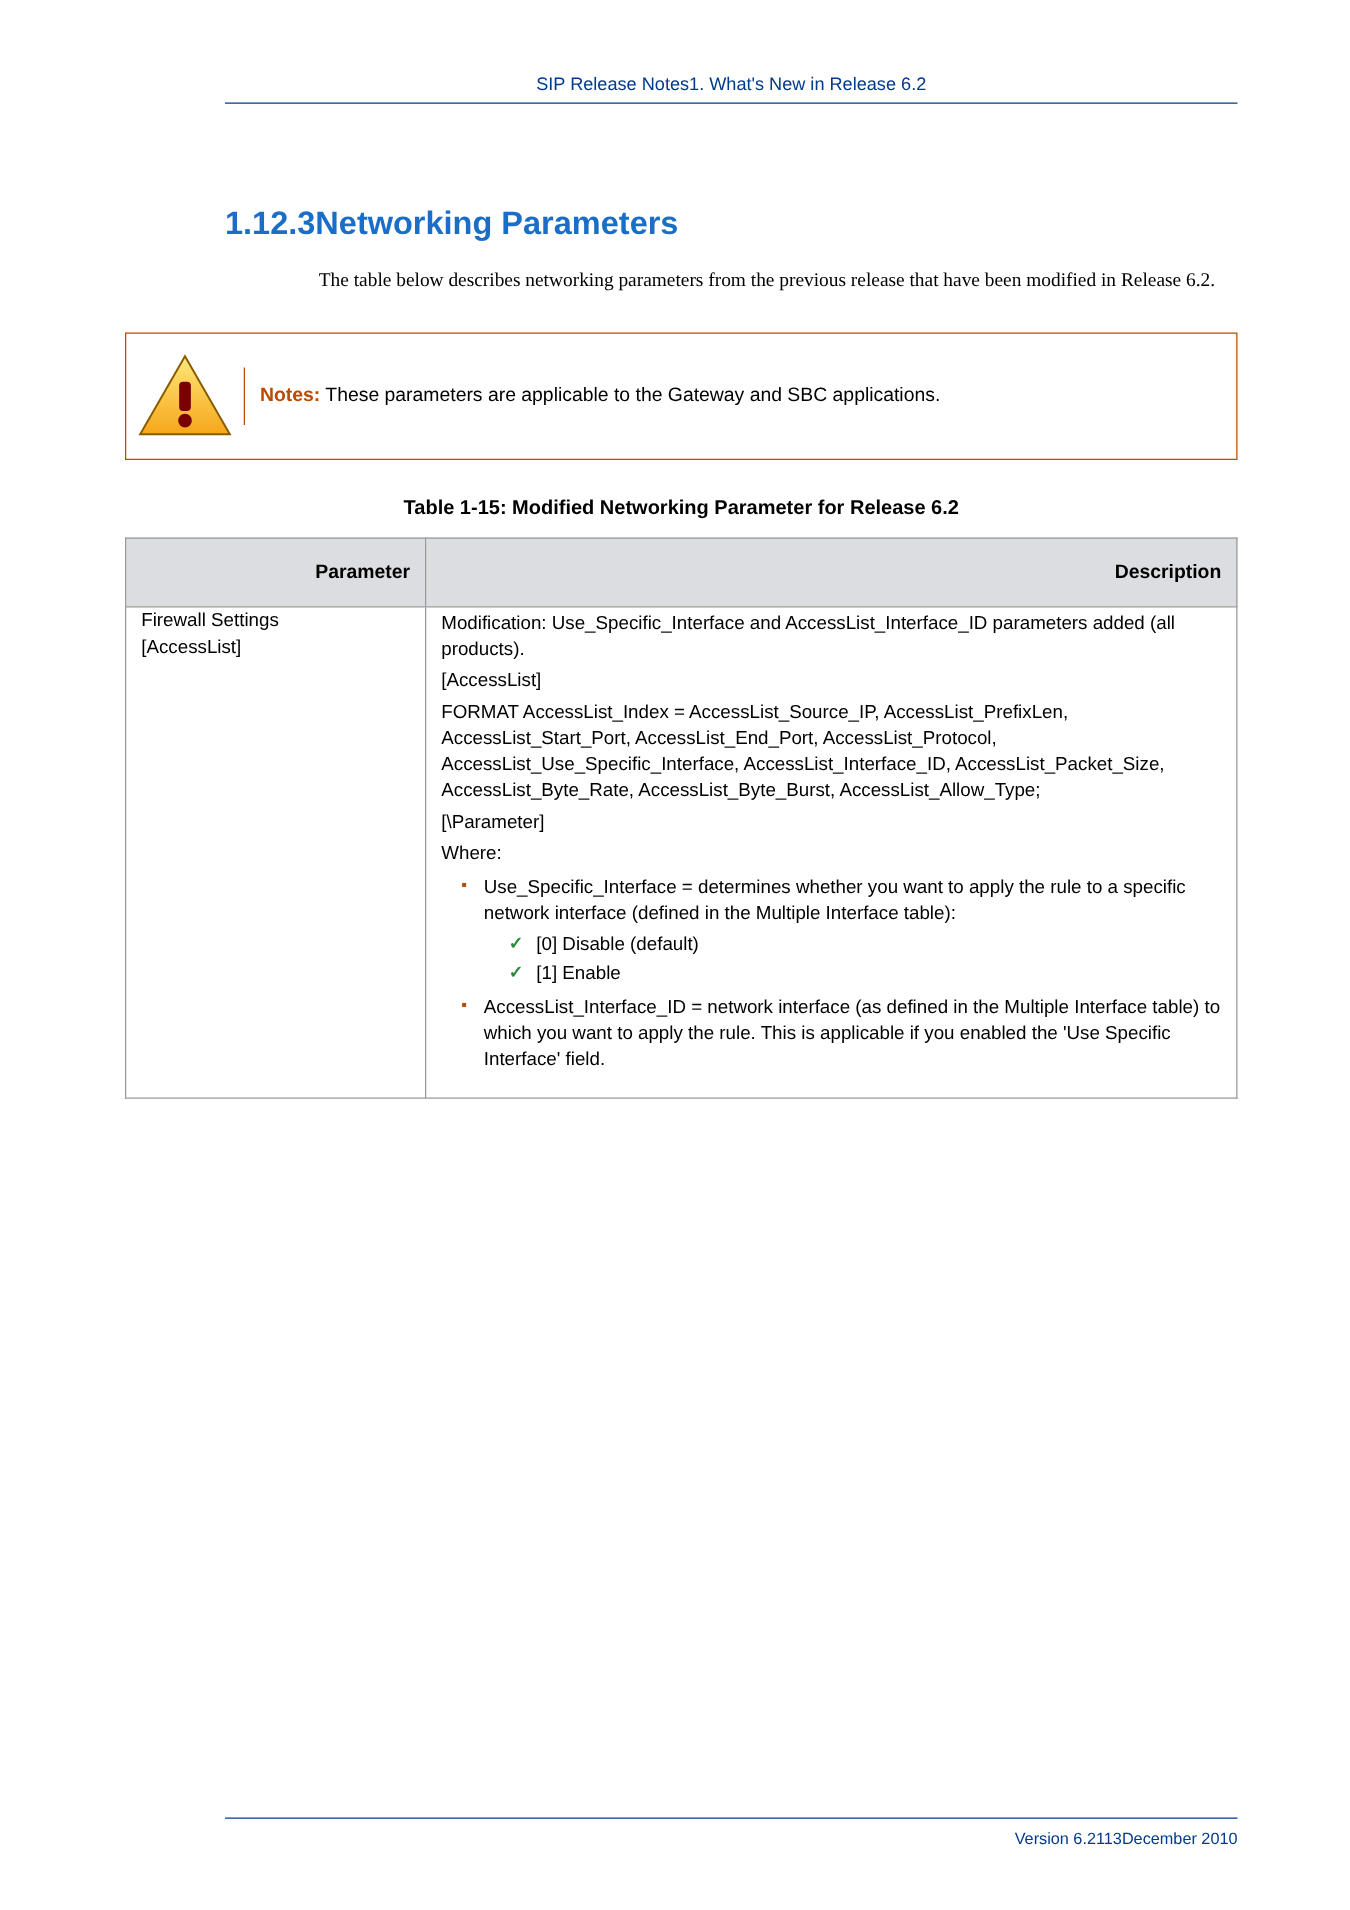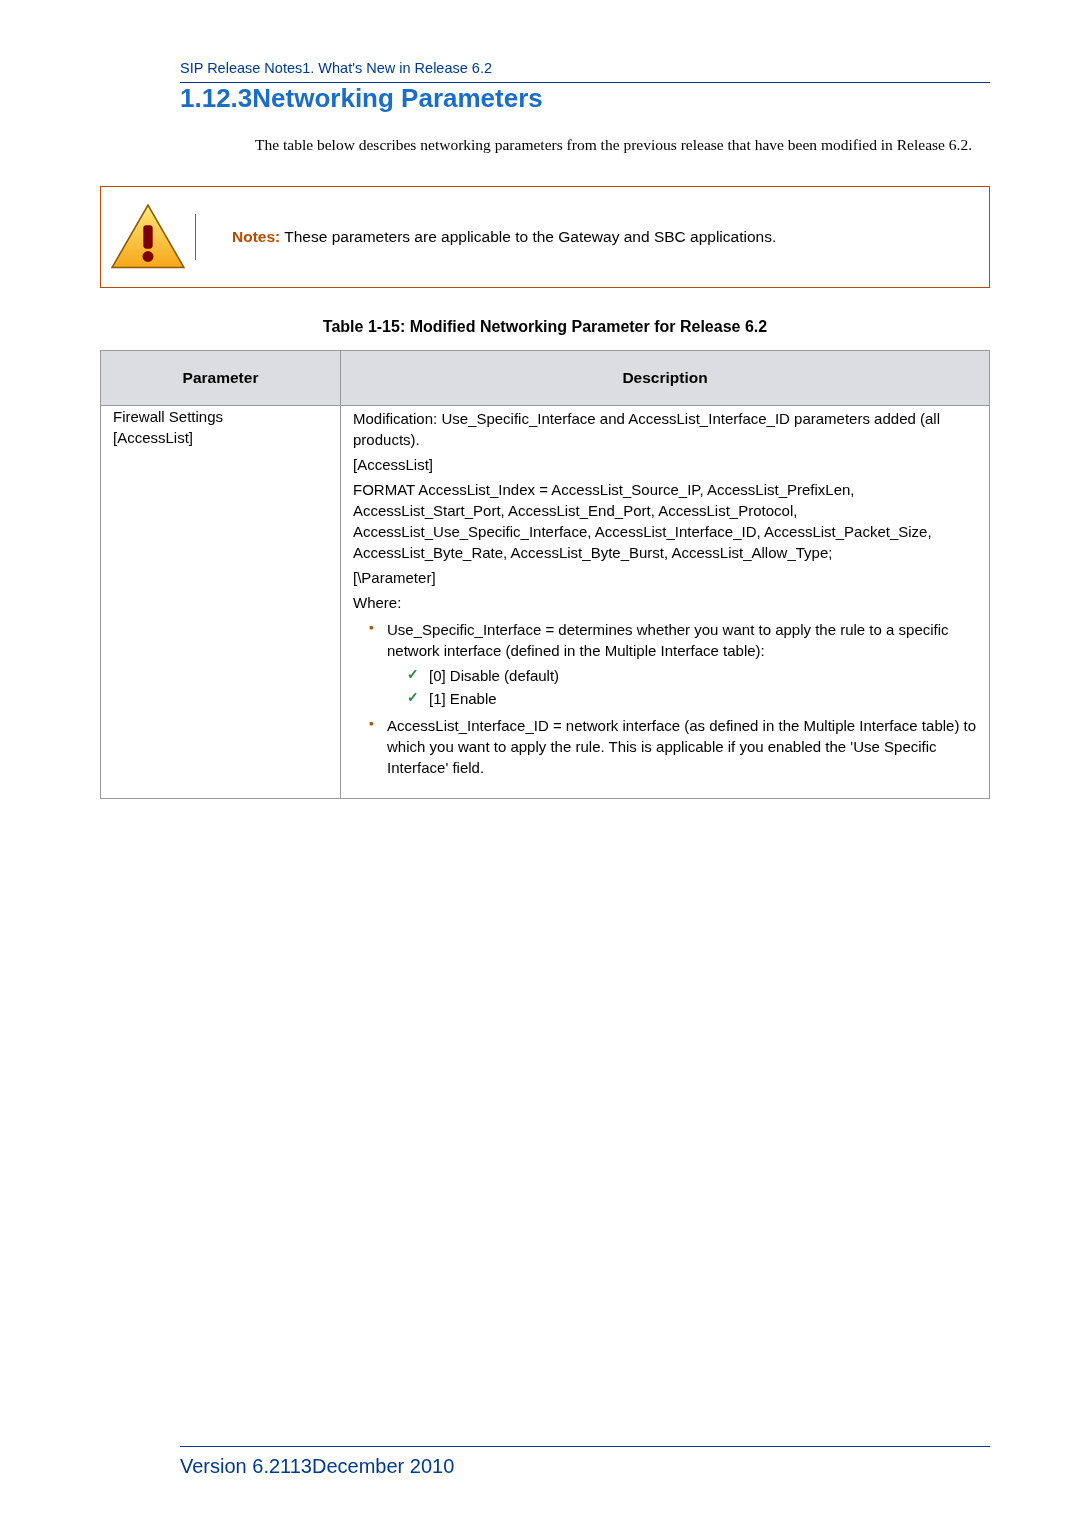--- a/index.html
+++ b/index.html
@@ -14,25 +14,26 @@
   box-sizing: border-box;
 }
 .page {
   padding: 60px 90px 40px 180px;
   box-sizing: border-box;
   height: 100%;
   position: relative;
 }
 .header-row {
   display: flex;
-  justify-content: flex-start;
+  justify-content: center;
   font-size: 14.5px;
   color: #003a8c;
   padding-bottom: 6px;
   border-bottom: 1.5px solid #003a8c;
+  margin-bottom: 80px;
 }
 .header-row span { }
 .section-heading {
   color: #1b6ec8;
   font-size: 26px;
   font-weight: bold;
   margin-bottom: 20px;
   display: flex;
 }
 .section-heading .num { }
@@ -58,21 +59,21 @@
   width: 94px;
   display: flex;
   align-items: center;
   justify-content: center;
   padding: 8px;
   box-sizing: border-box;
 }
 .note-content {
   border-left: 1.5px solid #b94a00;
   flex: 1;
-  padding: 14px 36px;
+  padding: 14px 12px;
   font-size: 15.5px;
   color: #000;
 }
 .note-label {
   color: #b94a00;
   font-weight: bold;
 }
 .warn-svg { width: 80px; height: 72px; display:block; }
 .table-caption {
   text-align: center;
@@ -88,21 +89,21 @@
   font-size: 15px;
 }
 table.params th, table.params td {
   border: 1px solid #999;
   vertical-align: top;
 }
 table.params th {
   background: #dcdde0;
   font-weight: bold;
   padding: 18px 12px;
-  text-align: center;
+  text-align: right;
   font-size: 15.5px;
 }
 table.params td {
   padding: 0 12px 14px;
   line-height: 1.4;
 }
 .col-param { width: 27%; }
 .col-desc { width: 73%; }
 .desc-para { margin: 2px 0 4px; }
 .bold { font-weight: normal; }
@@ -144,23 +145,23 @@
   font-weight: bold;
 }
 .footer {
   position: absolute;
   bottom: 50px;
   left: 180px;
   right: 90px;
   border-top: 1.5px solid #003a8c;
   padding-top: 8px;
   display: flex;
-  justify-content: flex-start;
+  justify-content: flex-end;
   color: #003a8c;
-  font-size: 20px;
+  font-size: 13px;
 }
 </style>
 </head>
 <body>
 
 <div class="page">
 
   <div class="header-row">
     <span>SIP Release Notes</span>
     <span>1. What's New in Release 6.2</span>

